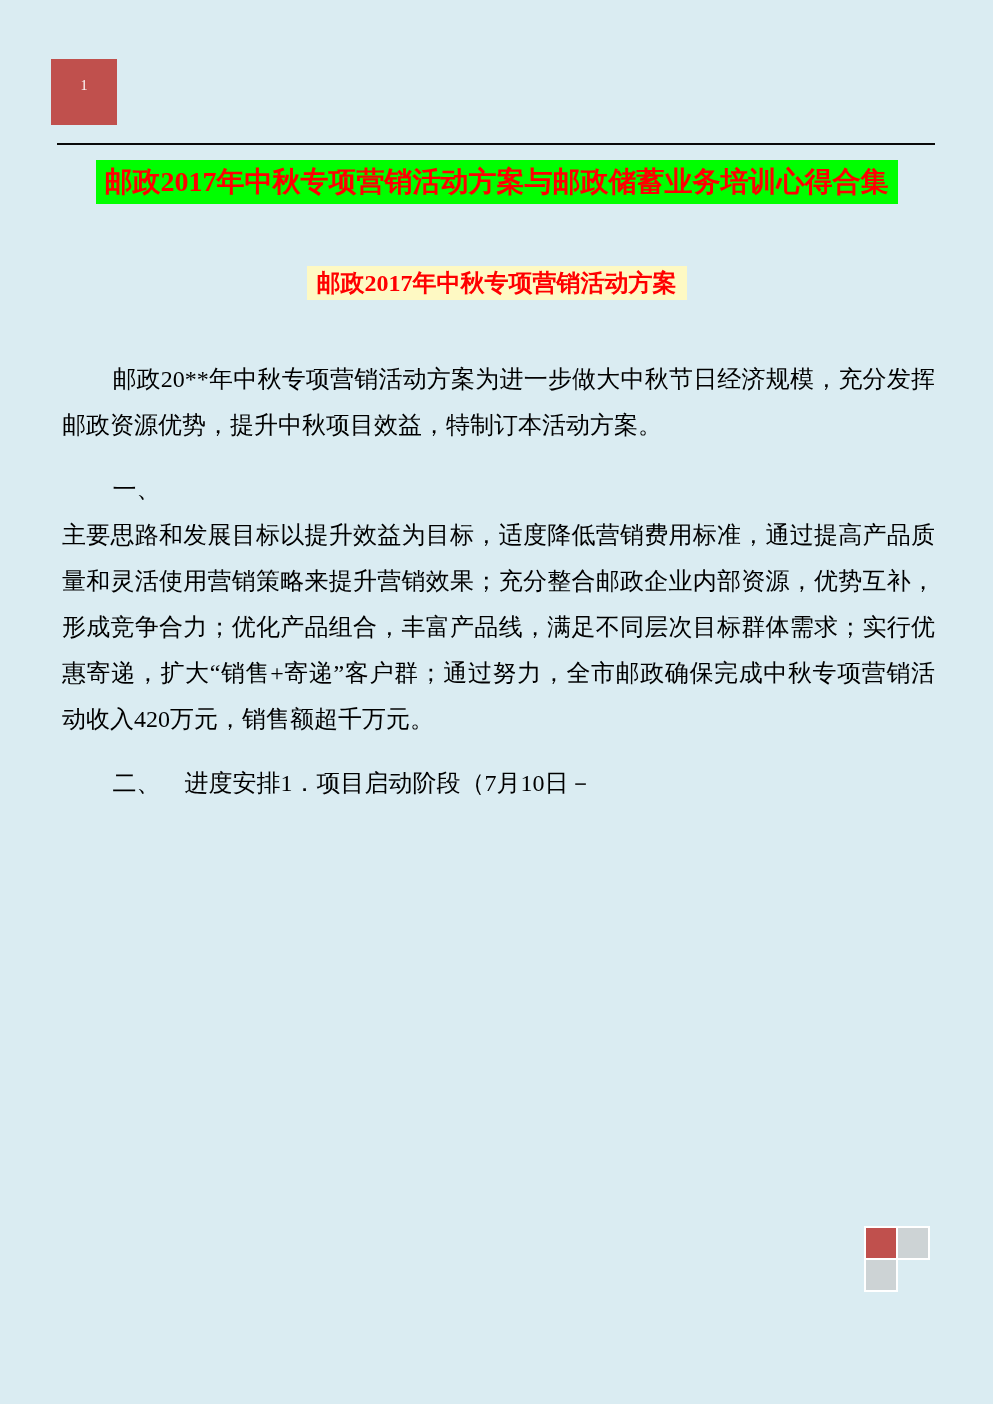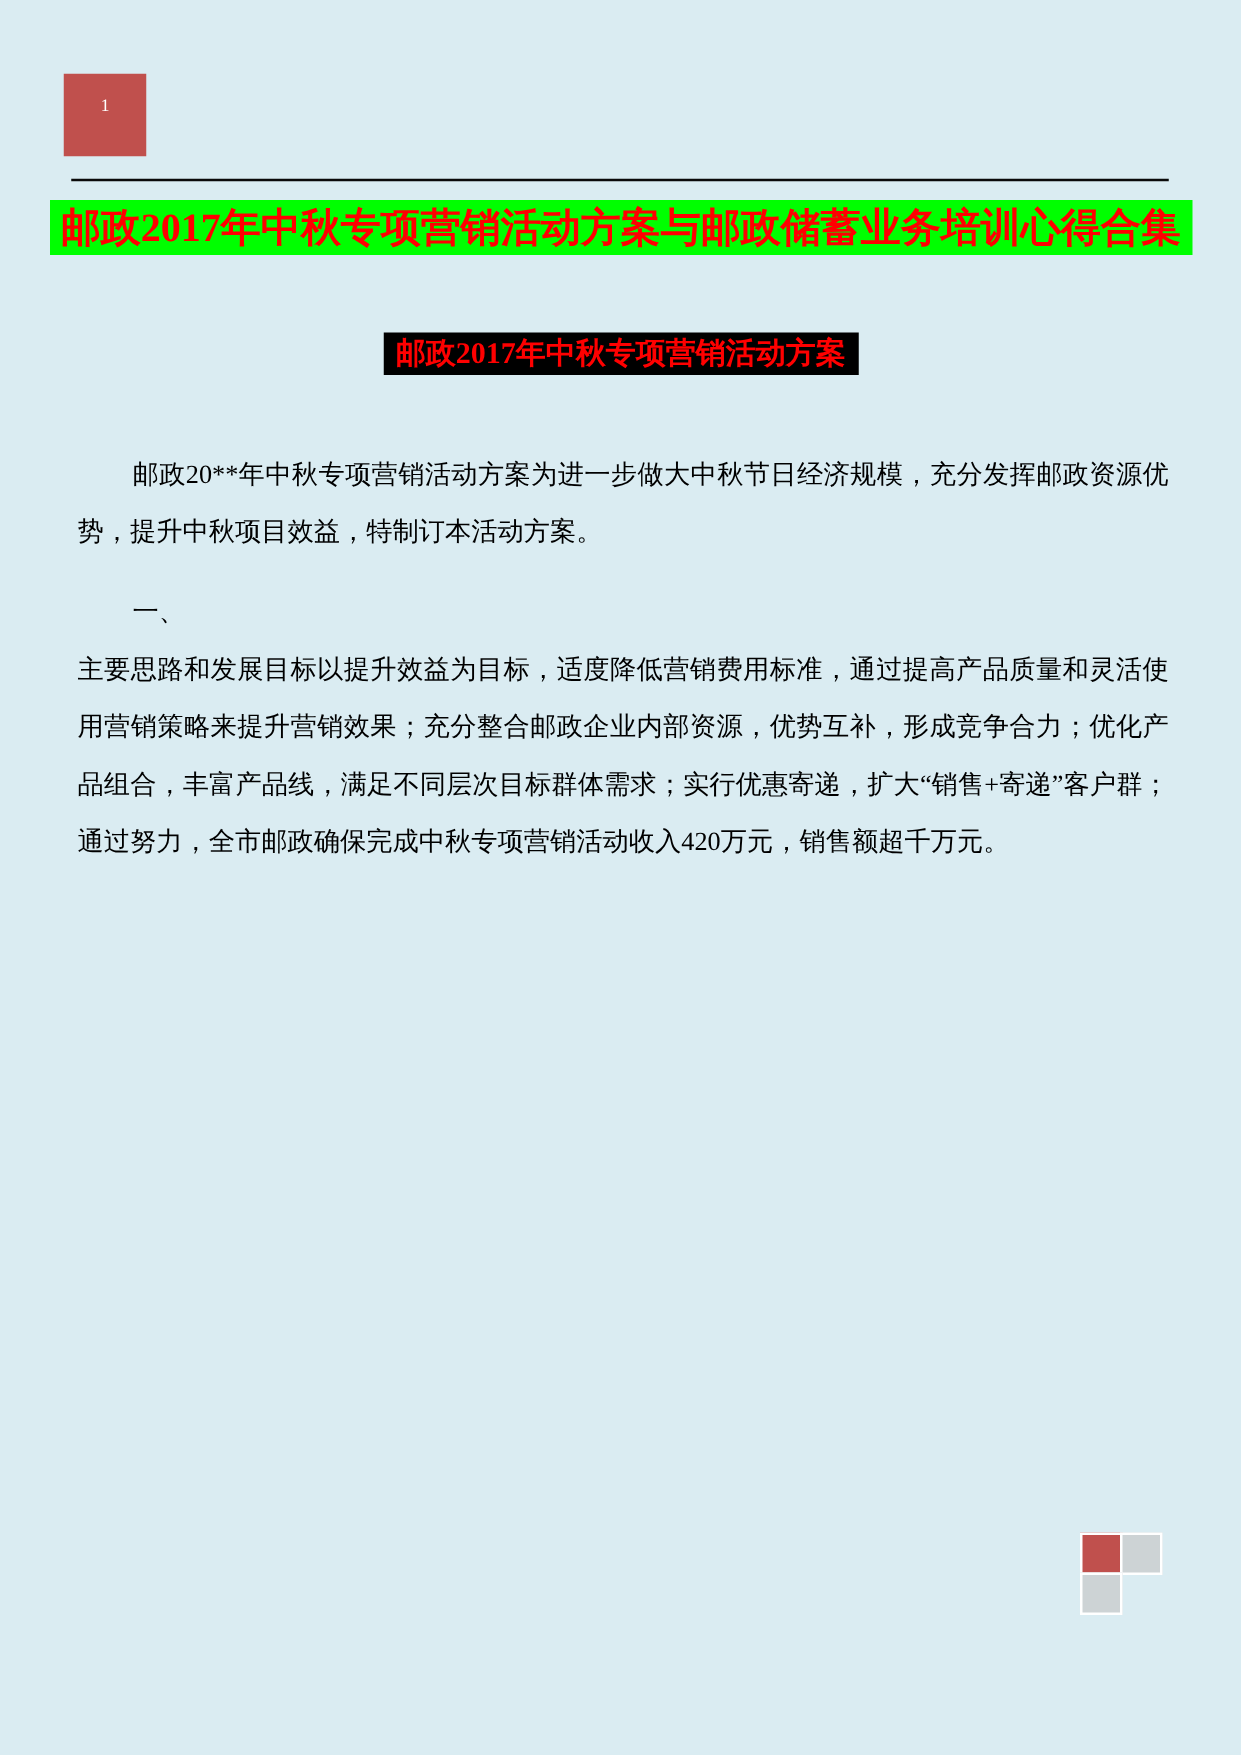--- a/index.html
+++ b/index.html
@@ -45,21 +45,21 @@
     position: absolute;
     left: 0;
     top: 160px;
     width: 100%;
     text-align: center;
   }
   .main-title {
     display: inline-block;
     background: #00ff00;
     color: #ff0000;
-    font-size: 32px;
+    font-size: 28px;
     font-weight: bold;
     line-height: 34px;
     padding: 5px 9px;
     letter-spacing: 0;
   }
   
   .subtitle-row {
     position: absolute;
     left: 0;
     top: 266px;
@@ -75,21 +75,21 @@
     line-height: 28px;
     padding: 3px 10px;
   }
   
   .doc-body {
     position: absolute;
     left: 62px;
     top: 356px;
     width: 873px;
     color: #000000;
-    font-size: 21px;
+    font-size: 24px;
     line-height: 46px;
   }
   .para {
     margin: 0 0 18px 0;
   }
   .line {
     text-align: justify;
     text-justify: inter-ideograph;
   }
   .line.indent {
@@ -122,32 +122,33 @@
     <span>1</span>
   </div>
 
   <div class="header-rule"></div>
 
   <div class="title-row">
     <span class="main-title" style="background: rgb(0, 255, 0); color: rgb(255, 0, 0);">邮政2017年中秋专项营销活动方案与邮政储蓄业务培训心得合集</span>
   </div>
 
   <div class="subtitle-row">
-    <span class="sub-title" style="background: #000000; color: rgb(255, 0, 0);">邮政2017年中秋专项营销活动方案</span>
+    <span class="sub-title" style="background: #fef9c3; color: rgb(255, 0, 0);">邮政2017年中秋专项营销活动方案</span>
   </div>
 
   <div class="doc-body" id="doc-body">
       <div class="para">
         <div class="line indent">邮政20**年中秋专项营销活动方案为进一步做大中秋节日经济规模，充分发挥邮政资源优势，提升中秋项目效益，特制订本活动方案。</div>
       </div>
       <div class="para">
         <div class="line indent">一、</div>
         <div class="line">主要思路和发展目标以提升效益为目标，适度降低营销费用标准，通过提高产品质量和灵活使用营销策略来提升营销效果；充分整合邮政企业内部资源，优势互补，形成竞争合力；优化产品组合，丰富产品线，满足不同层次目标群体需求；实行优惠寄递，扩大“销售+寄递”客户群；通过努力，全市邮政确保完成中秋专项营销活动收入420万元，销售额超千万元。</div>
       </div>
       <div class="para">
+        <div class="line indent">二、　进度安排1．项目启动阶段（7月10日－</div>
       </div>
     </div>
 
   <div class="deco" id="deco">
       <div class="deco-cell c0" style="background: rgb(192, 80, 77);"></div>
       <div class="deco-cell c1" style="background: rgb(205, 211, 213);"></div>
       <div class="deco-cell c2" style="background: rgb(205, 211, 213);"></div>
     </div>
 
 </div>

